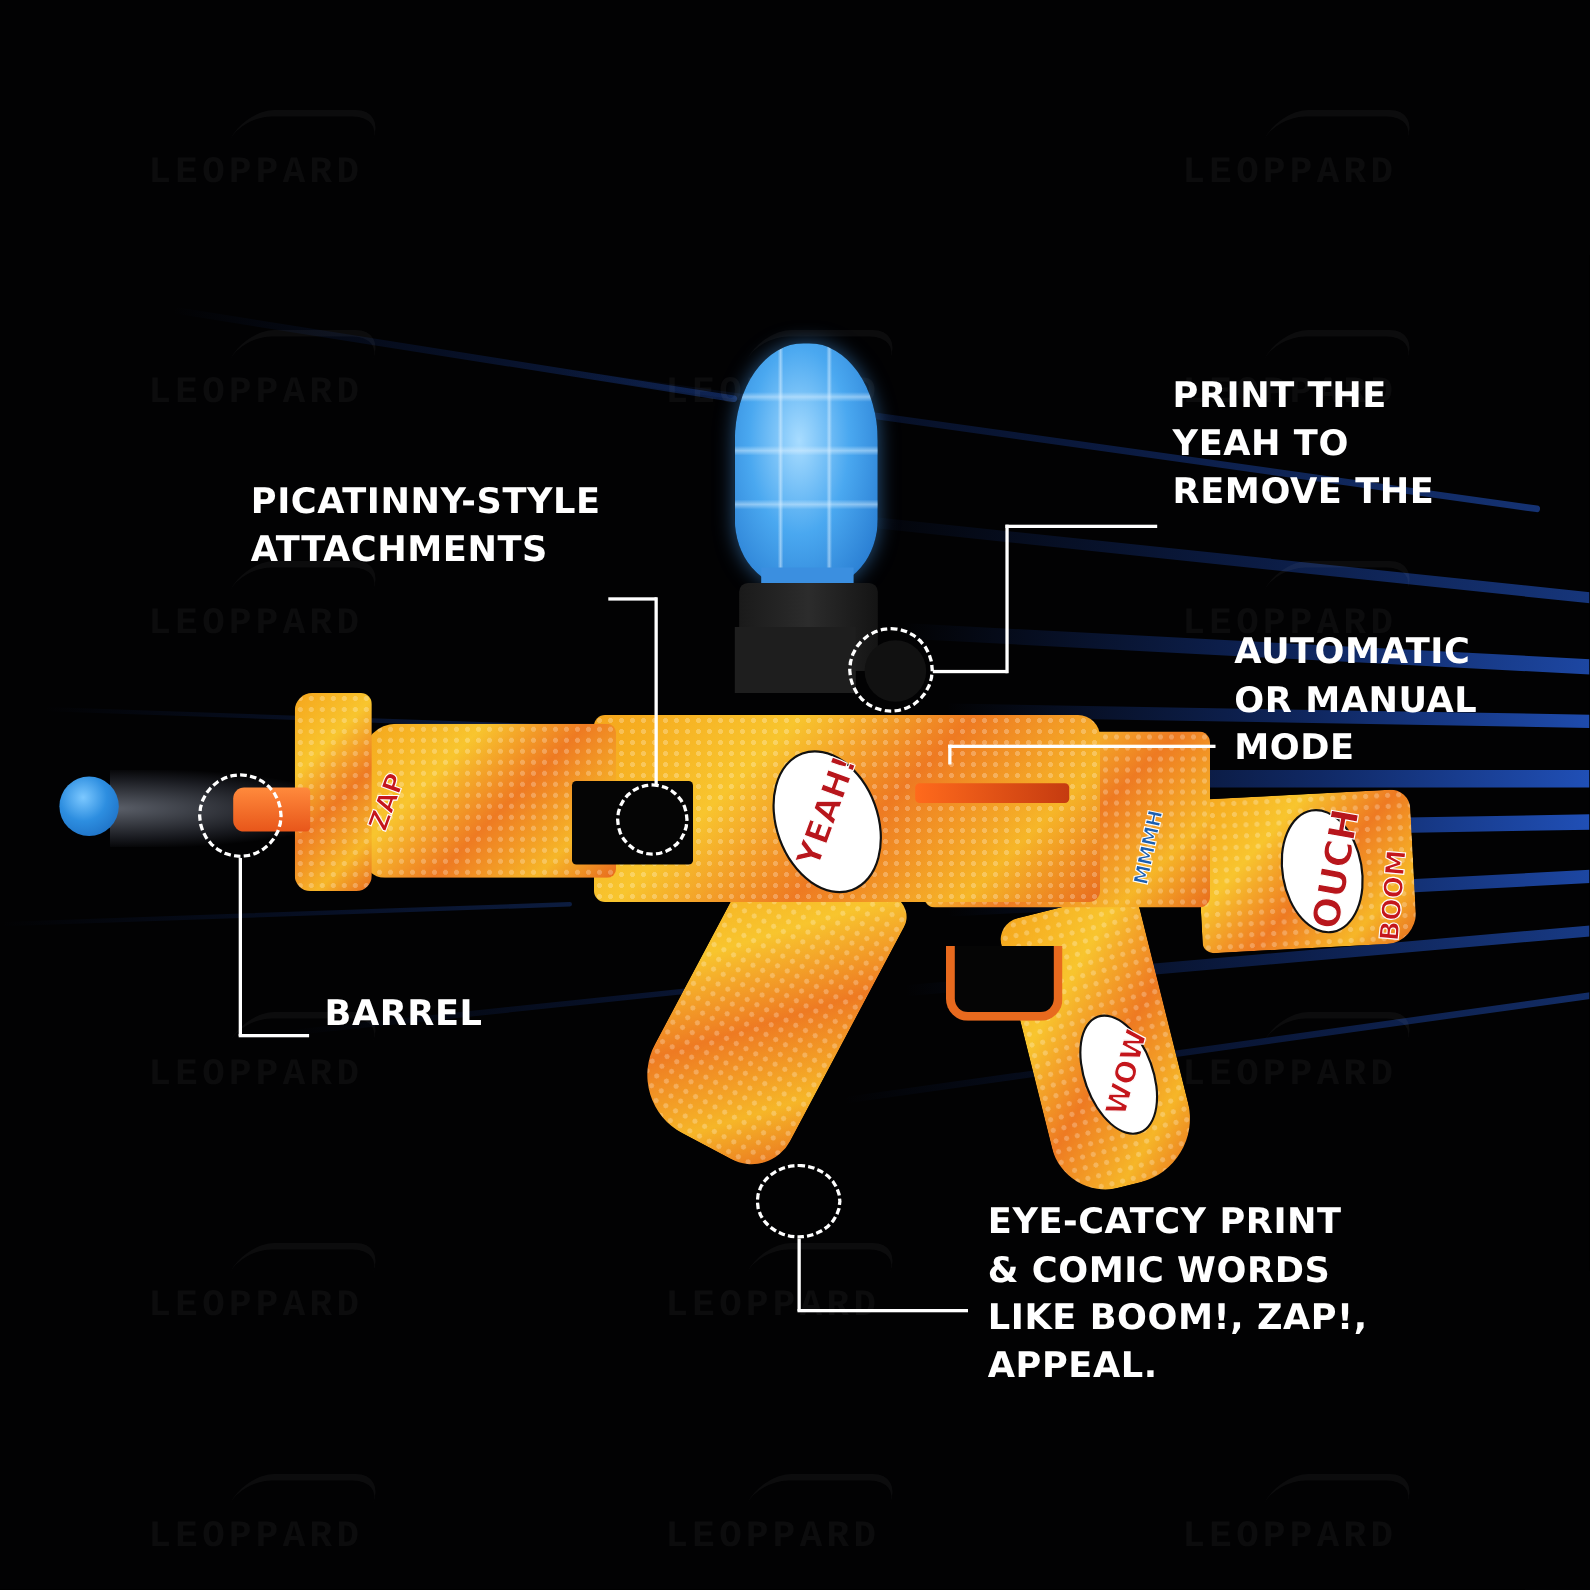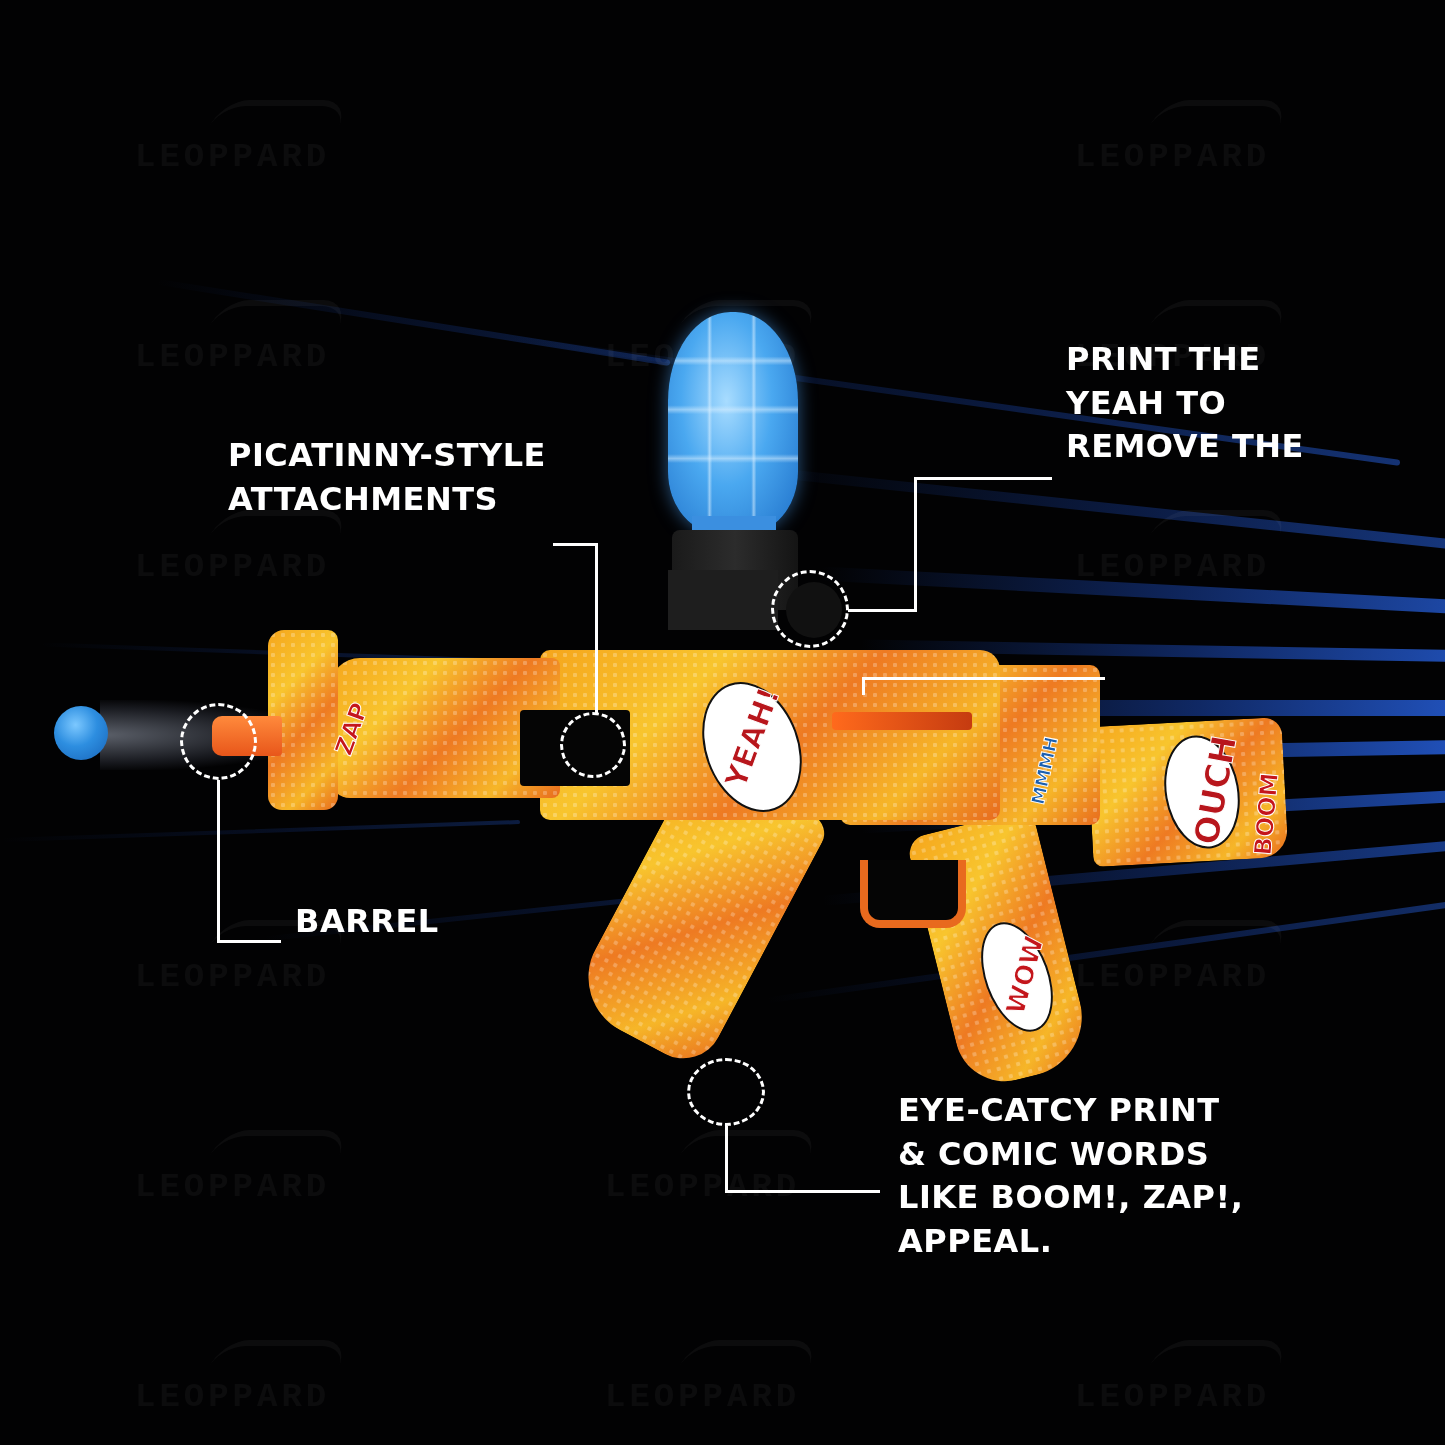--- a/index.html
+++ b/index.html
@@ -166,20 +166,25 @@
     <div>PICATINNY-STYLE</div>
     <div>ATTACHMENTS</div>
   </div>
 
   <div class="label" style="left:1066px; top:338px;">
     <div>PRINT THE</div>
     <div>YEAH TO</div>
     <div>REMOVE THE</div>
   </div>
 
+  <div class="label" style="left:1122px; top:571px;">
+    <div>AUTOMATIC</div>
+    <div>OR MANUAL</div>
+    <div>MODE</div>
+  </div>
 
   <div class="label" style="left:295px; top:900px;">
     <div>BARREL</div>
   </div>
 
   <div class="label" style="left:898px; top:1089px;">
     <div>EYE-CATCY PRINT</div>
     <div>&amp; COMIC WORDS</div>
     <div>LIKE BOOM!, ZAP!,</div>
     <div>APPEAL.</div>

